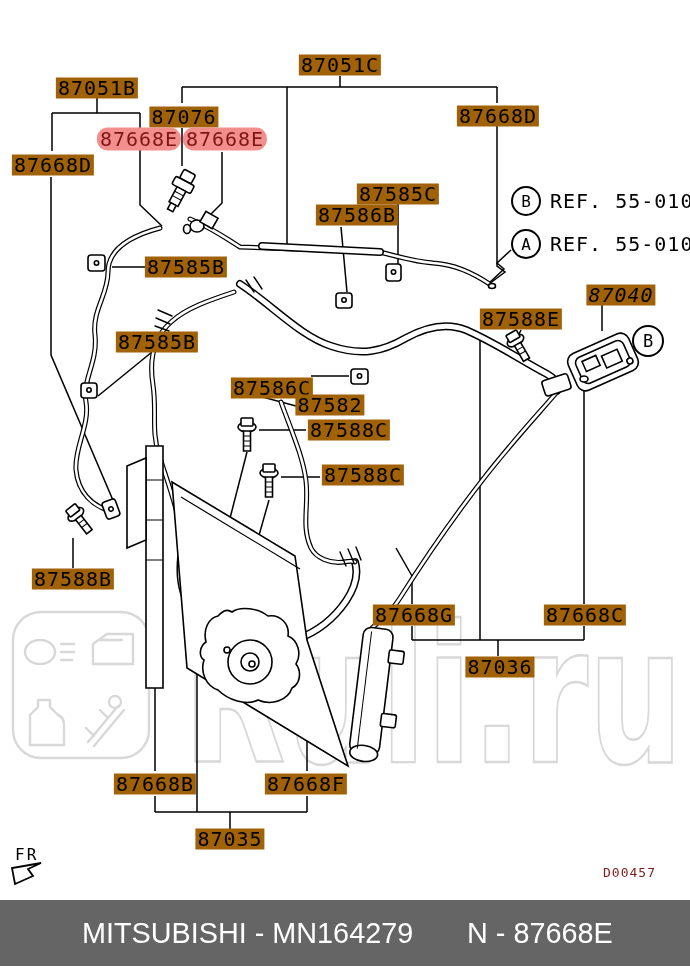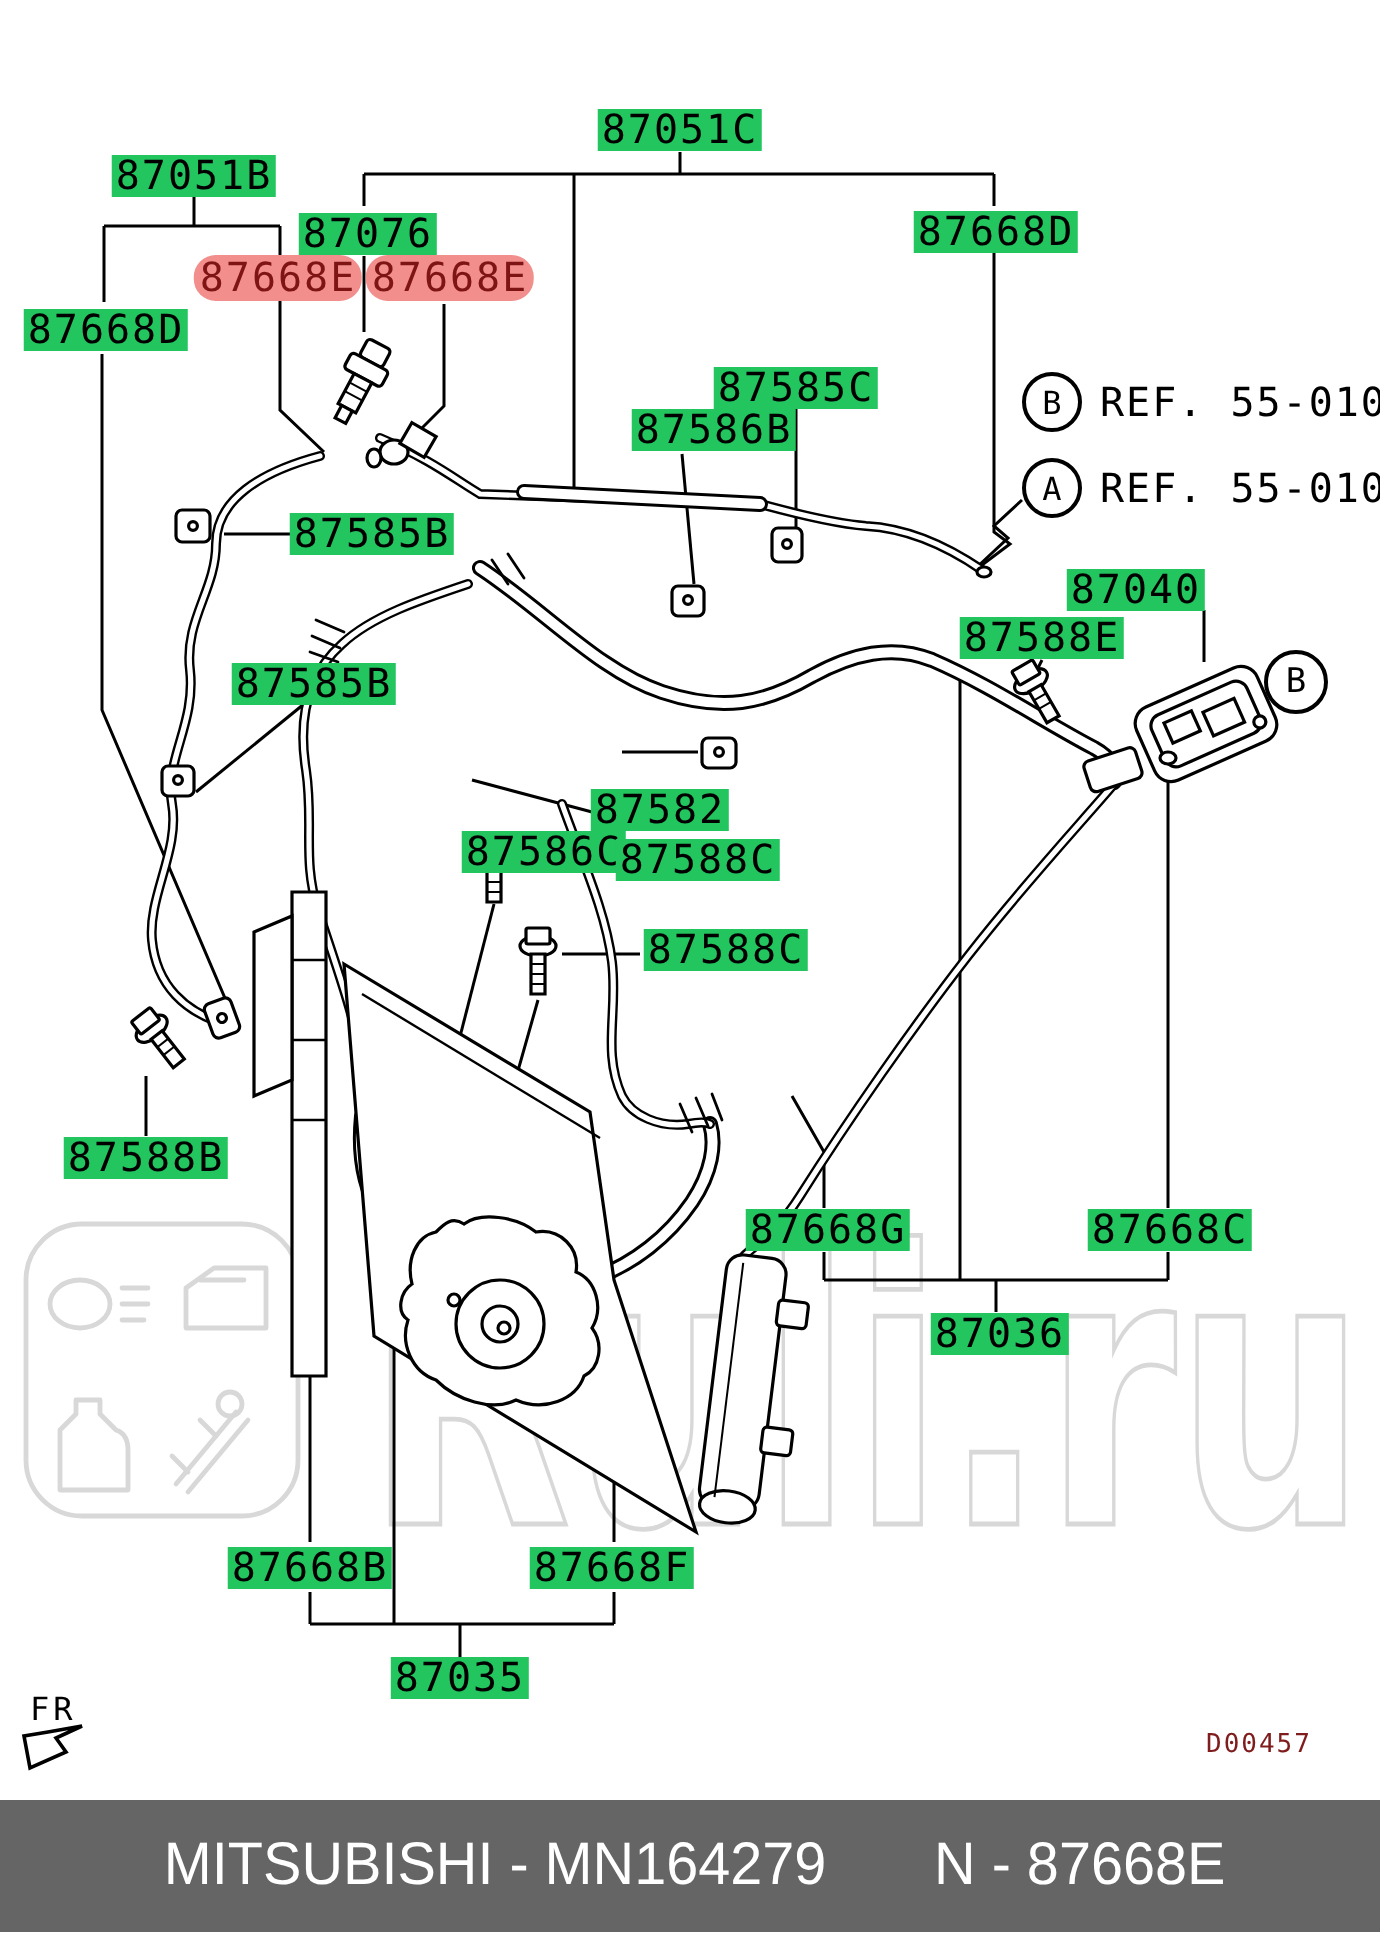--- a/index.html
+++ b/index.html
@@ -1,20 +1,20 @@
 <!DOCTYPE html>
 <html><head>
 <meta charset="utf-8">
 <style>
   html,body{margin:0;padding:0;background:#fff;}
   #stage{position:relative;width:690px;height:970px;background:#fff;overflow:hidden;
          font-family:"DejaVu Sans Mono",monospace;}
   svg.art{position:absolute;left:0;top:0;}
   .plabel{position:absolute;transform:translate(-50%,-50%);font-size:20px;line-height:1.05;
-          letter-spacing:1px;color:#000;background:#22c55e;padding:0 2px;white-space:nowrap;}
+          letter-spacing:1px;color:#000;background:#a16207;padding:0 2px;white-space:nowrap;}
   .plabel.hl{background:var(--hl-bg,#f28f8d);color:var(--hl-tx,#7e1414);padding:1px 3px;border-radius:11px;}
   .refrow{position:absolute;display:flex;align-items:center;gap:9px;}
   .refcircle{width:26px;height:26px;border:2px solid #000;border-radius:50%;background:#fff;
              display:flex;align-items:center;justify-content:center;font-size:16px;color:#000;}
   .reftext{font-size:20px;letter-spacing:1px;color:#000;white-space:nowrap;}
   #b2circle{position:absolute;left:632px;top:325px;width:28px;height:28px;border:2px solid #000;
             border-radius:50%;background:#fff;display:flex;align-items:center;justify-content:center;
             font-size:17px;color:#000;}
   #fr-label{position:absolute;left:15px;top:845px;font-size:16px;font-weight:normal;letter-spacing:2px;color:#000000;}
   #dcode{position:absolute;left:603px;top:865px;font-size:13px;letter-spacing:1px;color:#7f1d1d;}
@@ -215,27 +215,27 @@
       <span class="plabel" style="left: 97px; top: 88px;">87051B</span>
       <span class="plabel" style="left: 184px; top: 117px;">87076</span>
       <span class="plabel hl" style="left: 139px; top: 139px;">87668E</span>
       <span class="plabel hl" style="left: 225px; top: 139px;">87668E</span>
       <span class="plabel" style="left: 53px; top: 165px;">87668D</span>
       <span class="plabel" style="left: 498px; top: 116px;">87668D</span>
       <span class="plabel" style="left: 398px; top: 194px;">87585C</span>
       <span class="plabel" style="left: 341px; top: 215px; margin-left: 16px;">87586B</span>
       <span class="plabel" style="left: 186px; top: 267px;">87585B</span>
       <span class="plabel" style="left: 157px; top: 342px;">87585B</span>
-      <span class="plabel" style="left: 272px; top: 388px; margin-top: 38px;">87586C</span>
+      <span class="plabel" style="left: 272px; top: 388px;">87586C</span>
       <span class="plabel" style="left: 330px; top: 405px;">87582</span>
       <span class="plabel" style="left: 349px; top: 430px;">87588C</span>
       <span class="plabel" style="left: 363px; top: 475px;">87588C</span>
       <span class="plabel" style="left: 73px; top: 579px;">87588B</span>
       <span class="plabel" style="left: 521px; top: 319px;">87588E</span>
-      <span class="plabel" style="left: 568px; top: 295px;">87040</span>
+      <span class="plabel" style="left: 621px; top: 295px; font-style: italic;">87040</span>
       <span class="plabel" style="left: 414px; top: 615px;">87668G</span>
       <span class="plabel" style="left: 585px; top: 615px; text-align: center;">87668C</span>
       <span class="plabel" style="left: 500px; top: 667px;">87036</span>
       <span class="plabel" style="left: 155px; top: 784px;">87668B</span>
       <span class="plabel" style="left: 306px; top: 784px;">87668F</span>
       <span class="plabel" style="left: 230px; top: 839px;">87035</span>
     </div>
 
   <div class="refrow" style="left:511px;top:186px;">
     <div class="refcircle">B</div>

